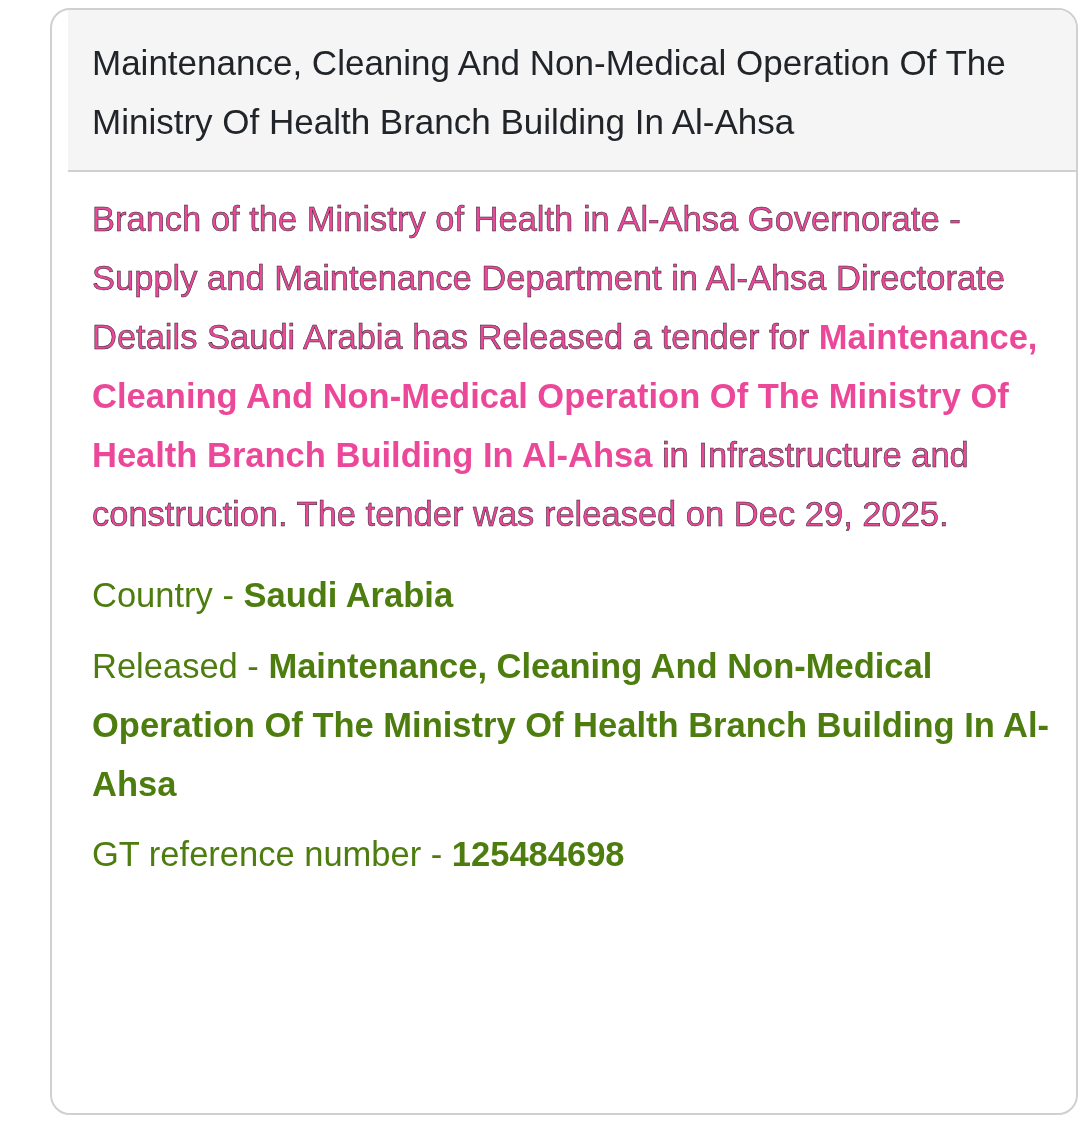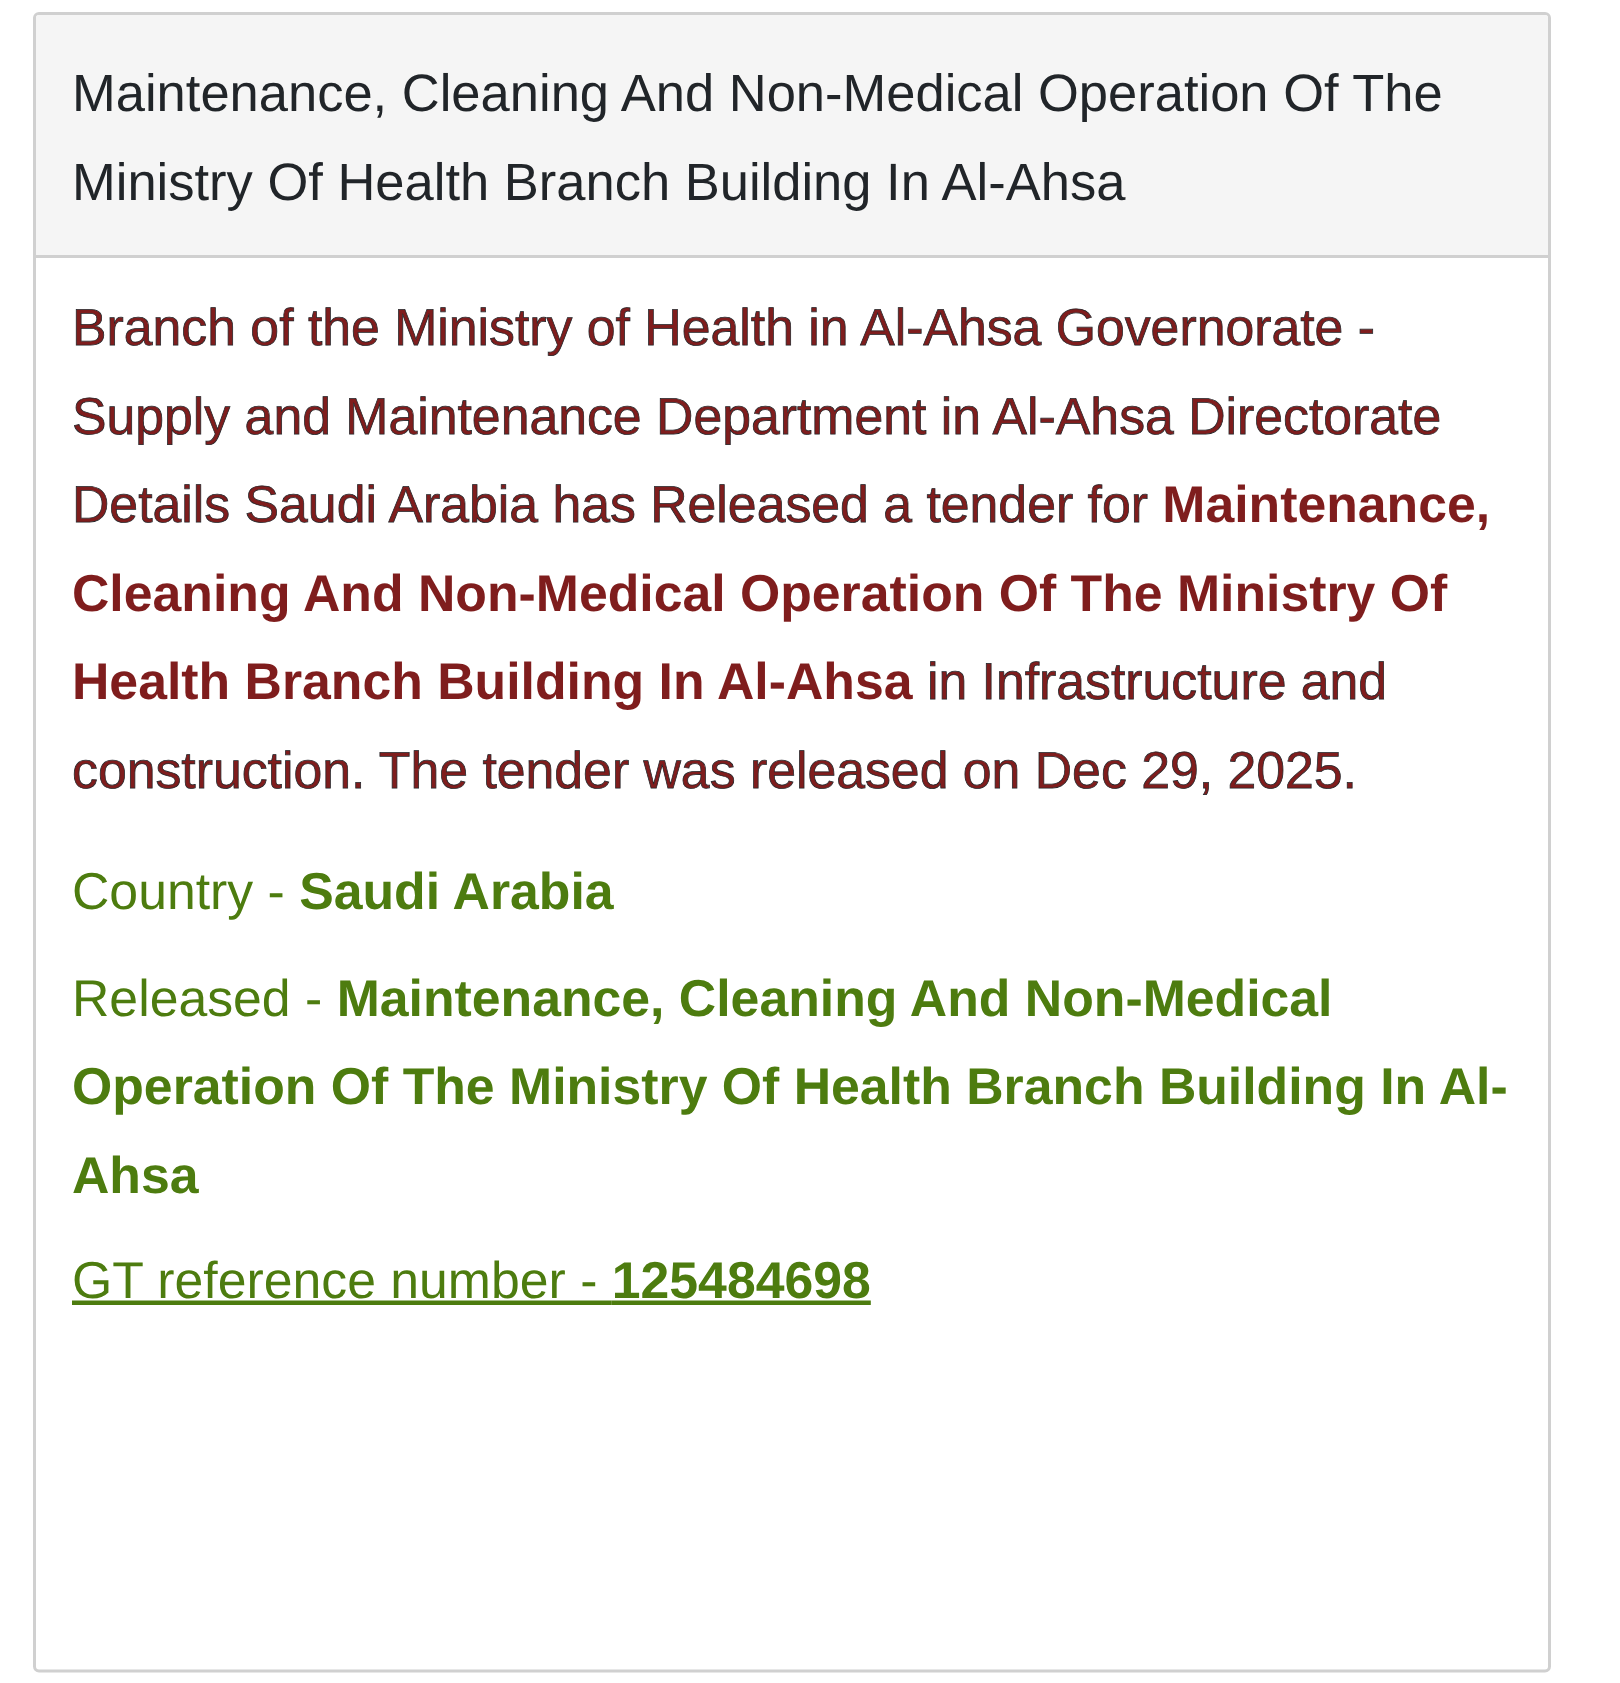--- a/index.html
+++ b/index.html
@@ -10,70 +10,71 @@
   body {
     width: 1080px;
     height: 1122px;
     position: relative;
     overflow: hidden;
     font-family: "Liberation Sans", "DejaVu Sans", sans-serif;
     color: #212529;
   }
   .card {
     position: absolute;
-    left: 22px;
+    left: 50px;
     top: 8px;
     width: 1008px;
     height: 1103px;
     border: 2px solid #d0d0d0;
-    border-radius: 4px;
+    border-radius: 20px;
     background: #ffffff;
     overflow: hidden;
     box-sizing: content-box;
+    padding-left: 16px;
   }
   .card-header {
     background: #f5f5f5;
     border-bottom: 2px solid #d0d0d0;
     height: 162px;
     box-sizing: border-box;
     padding: 23px 24px 0 24px;
     font-size: 35px;
     line-height: 59px;
     font-weight: 400;
     color: #212529;
   }
   .card-body {
     padding: 18px 24px 0 24px;
   }
   .desc {
     margin: 0;
     font-size: 34.5px;
     line-height: 59px;
     font-weight: 400;
-    color: #7f1d1d;
+    color: #ec4899;
     -webkit-text-stroke: 0.5px #212529;
   }
   .desc b {
     font-weight: 700;
     -webkit-text-stroke: 0;
   }
   .field {
     margin: 0;
     font-size: 34.5px;
     line-height: 59px;
     font-weight: 400;
     color: #4d7c0f;
   }
   .field b {
     font-weight: 700;
   }
   .f-country { margin-top: 22px; }
   .f-summary { margin-top: 12px; }
   .f-deadline { margin-top: 11px; }
-  .f-ref { margin-top: 11px; text-decoration: underline; }
+  .f-ref { margin-top: 11px; }
   .f-class { margin-top: 11px; }
 </style>
 </head>
 <body>
 
 <div class="card">
   <div class="card-header">Maintenance, Cleaning And Non-Medical Operation Of The Ministry Of Health Branch Building In Al-Ahsa</div>
   <div class="card-body">
     <p class="desc"><span>Branch of the Ministry of Health in Al-Ahsa Governorate - Supply and Maintenance Department in Al-Ahsa Directorate Details Saudi Arabia has Released a tender for </span><b>Maintenance, Cleaning And Non-Medical Operation Of The Ministry Of Health Branch Building In Al-Ahsa</b><span> in Infrastructure and construction. The tender was released on Dec 29, 2025.</span></p>
 

